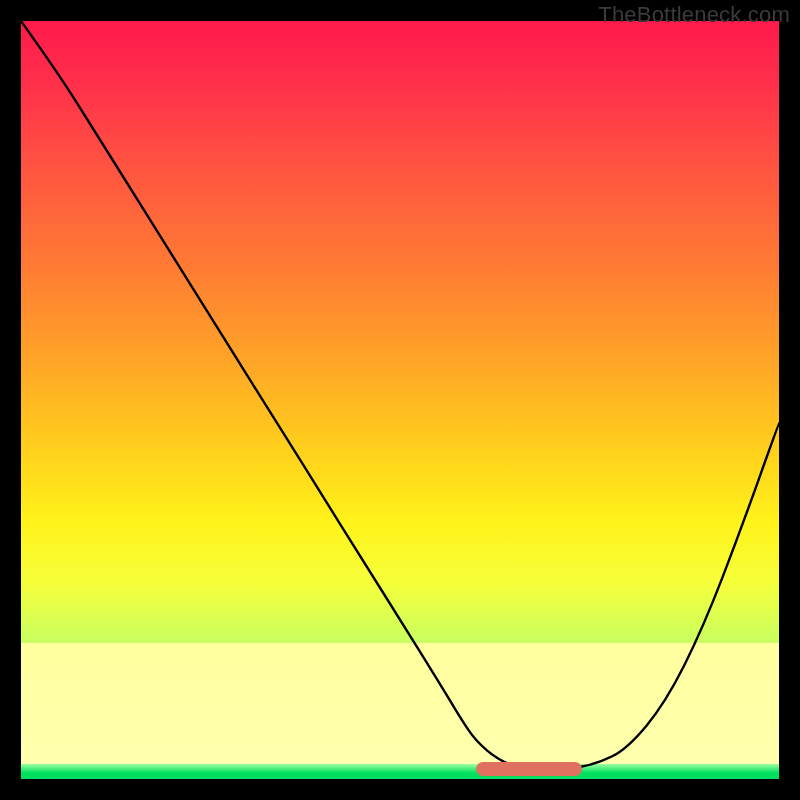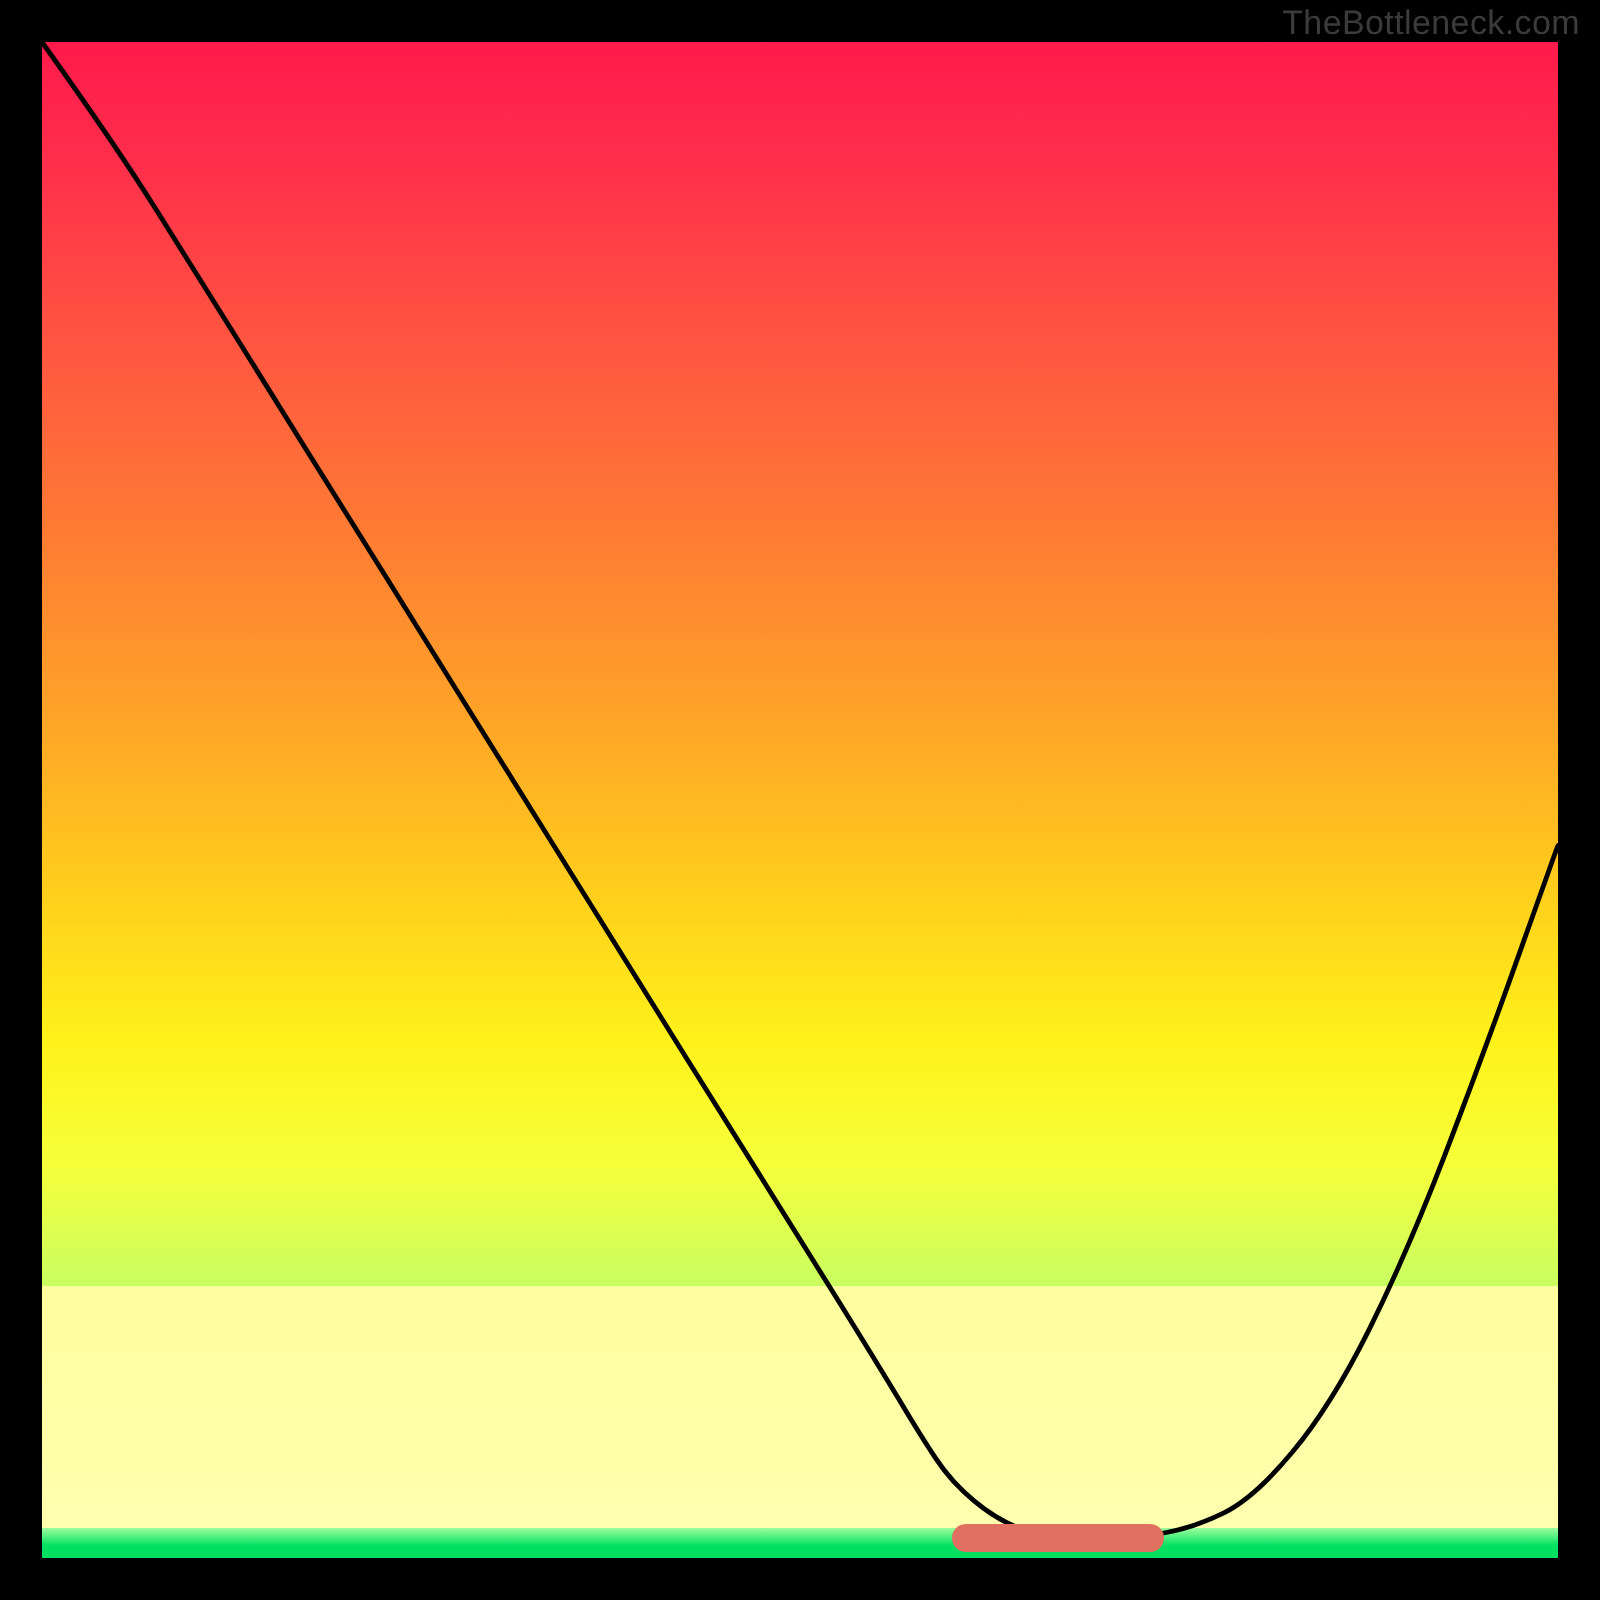--- a/index.html
+++ b/index.html
@@ -62,21 +62,21 @@
     height: 14px;
     border-radius: 7px;
     background: #e07060;
   }
 
   .watermark {
     position: absolute;
     top: 2px;
     right: 10px;
     color: #3b3b3b;
-    font-size: 17px;
+    font-size: 22px;
     font-weight: 500;
     letter-spacing: 0.2px;
   }
 
   svg.curve {
     position: absolute;
     inset: 0;
     width: 100%;
     height: 100%;
   }

